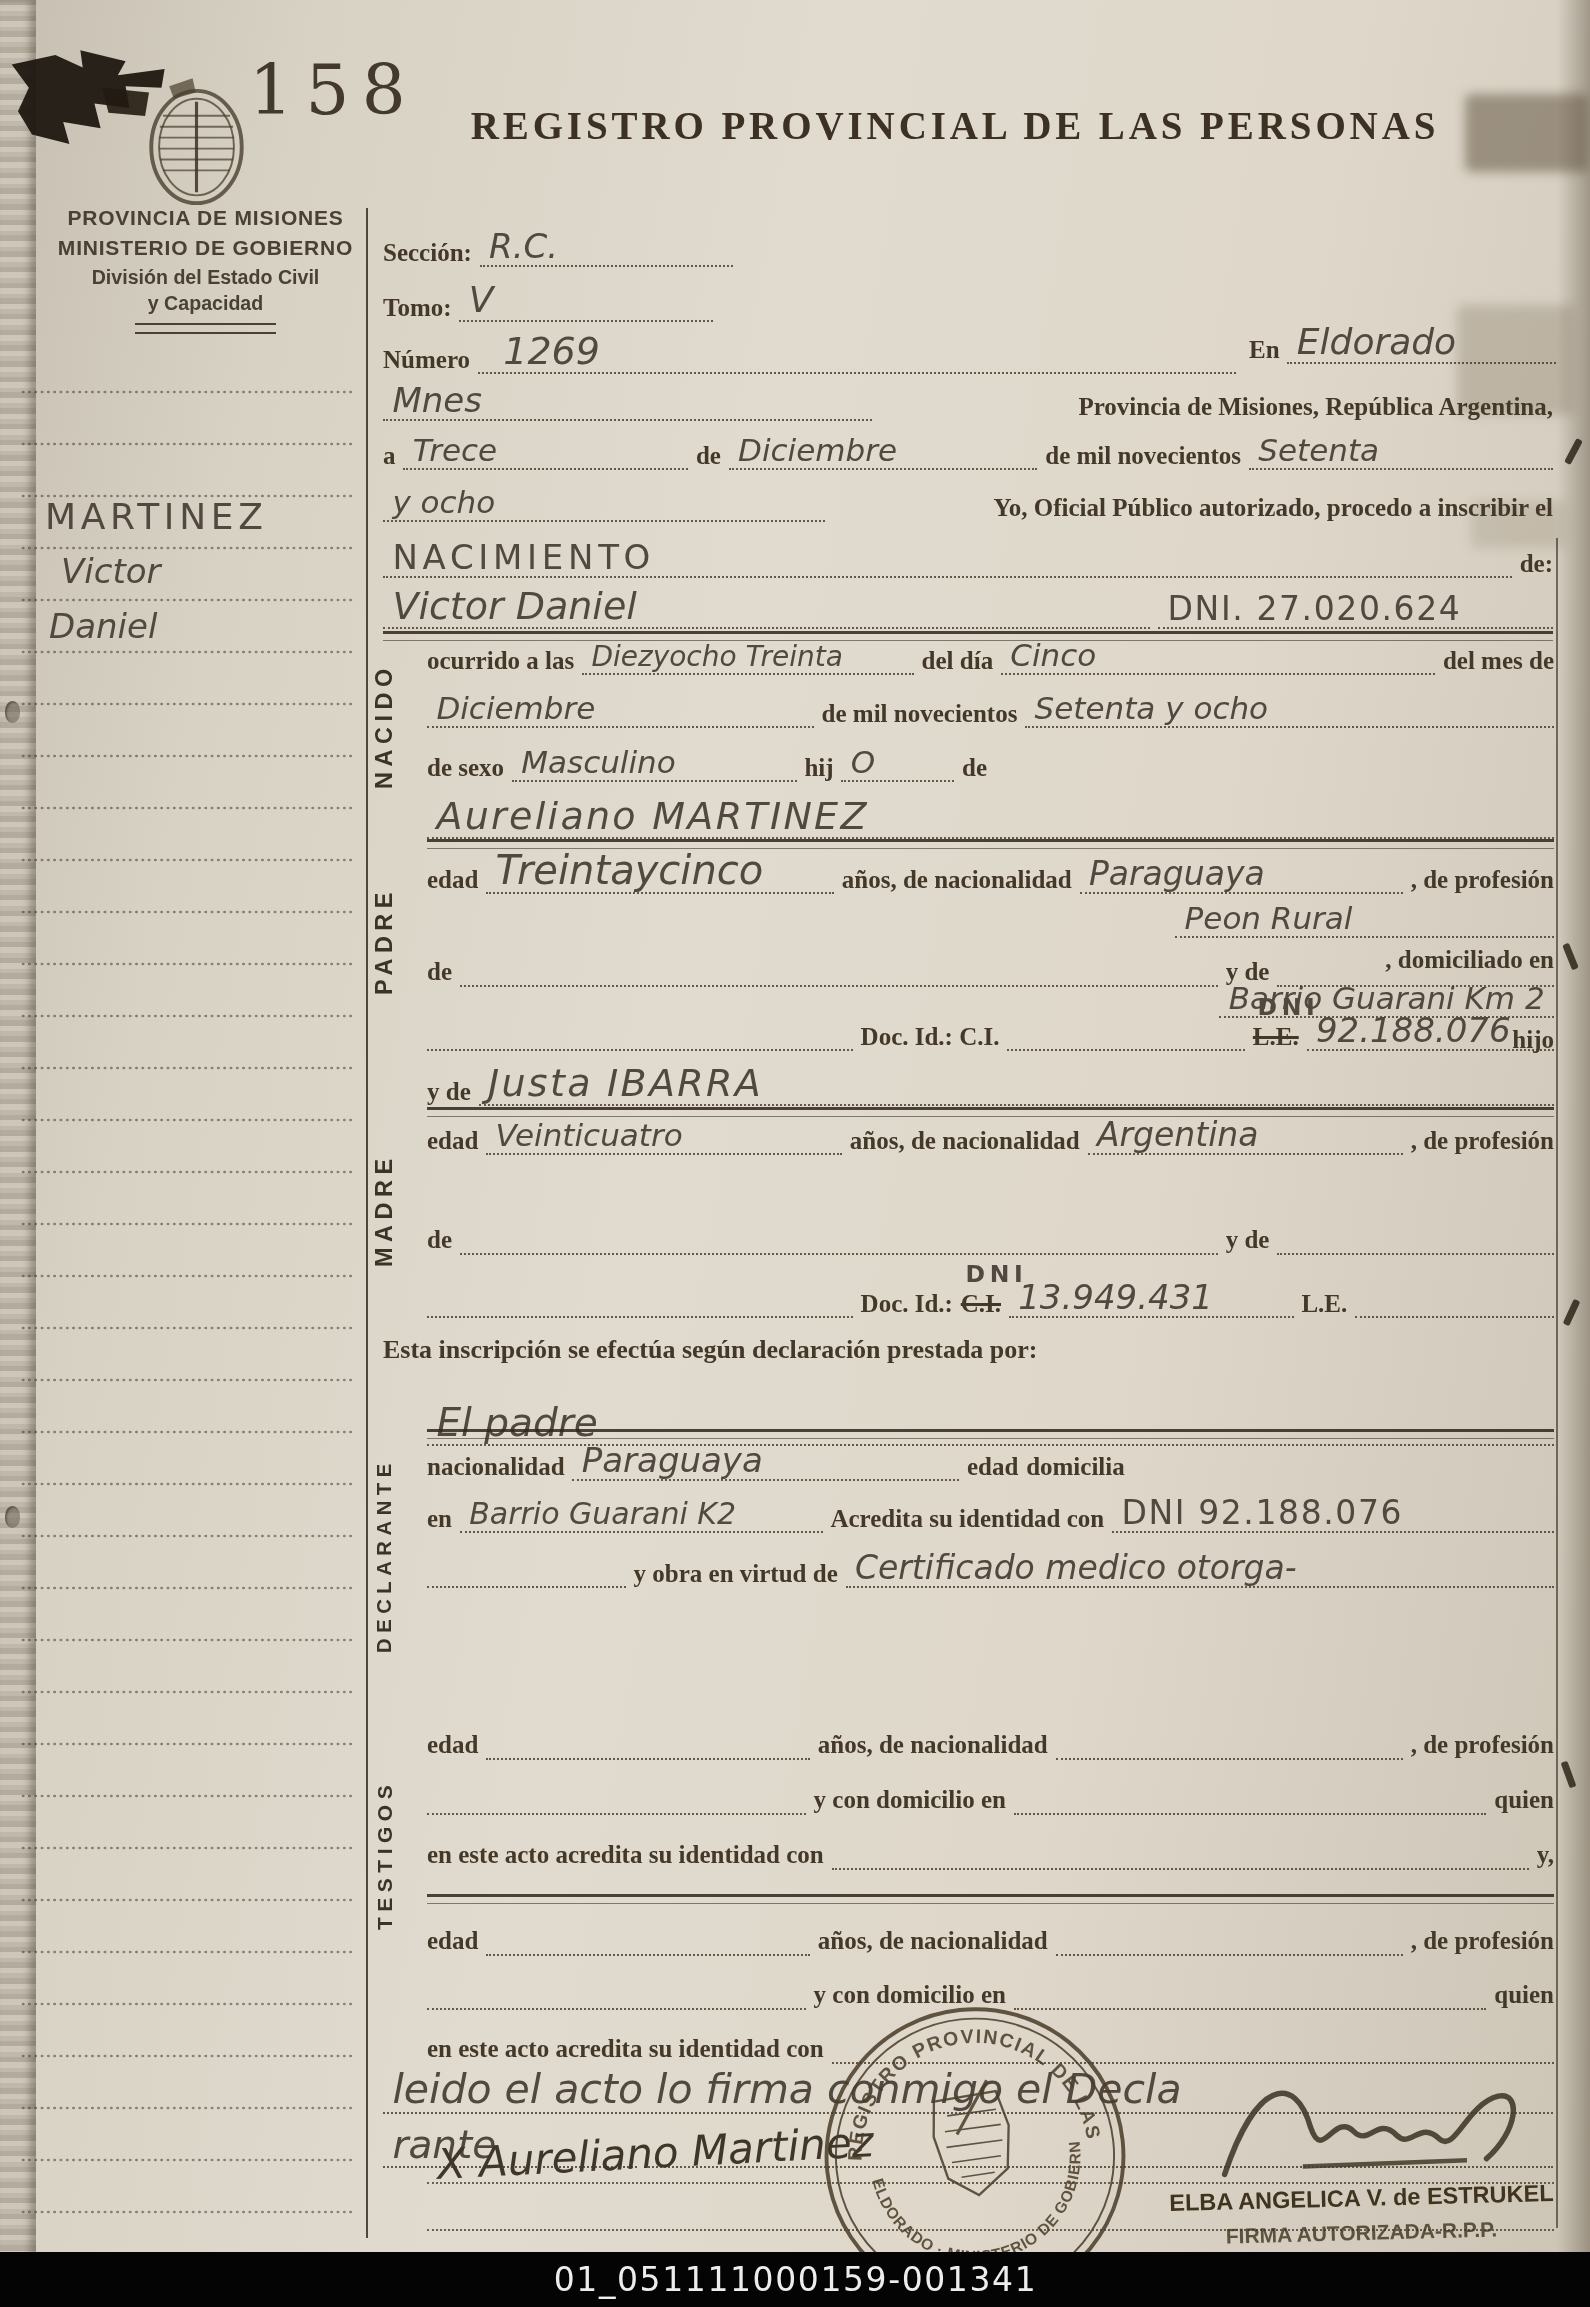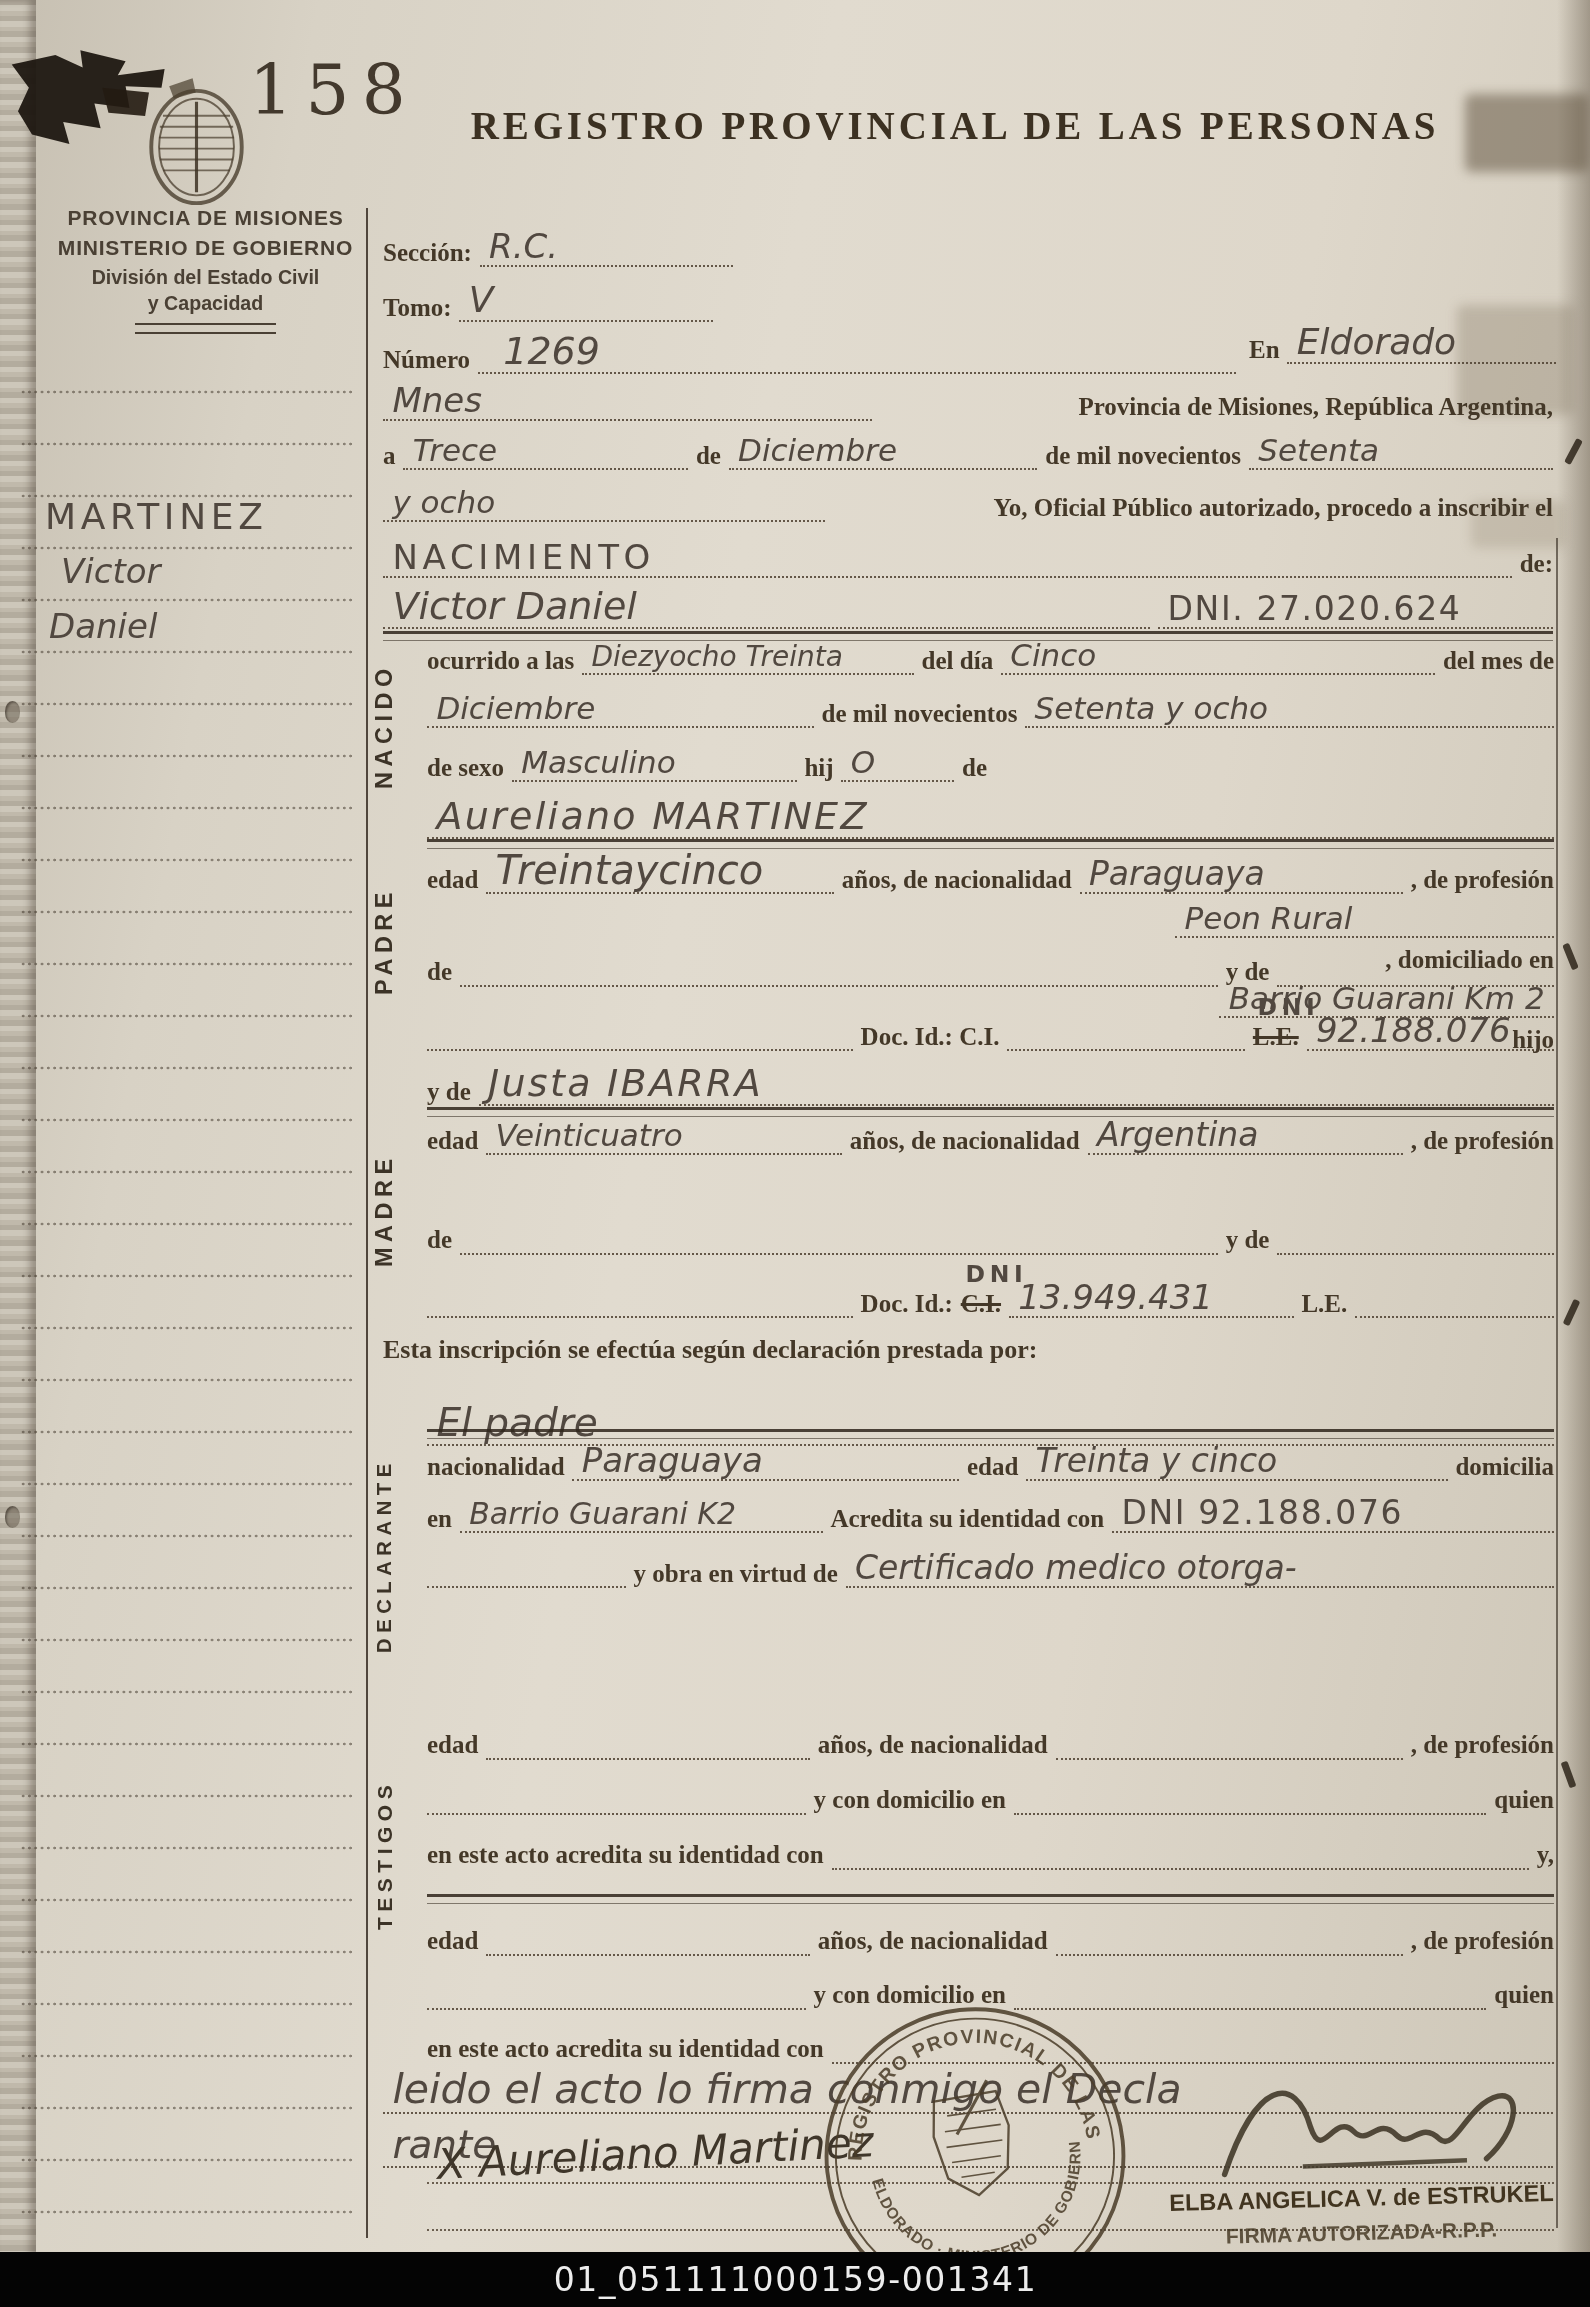--- a/index.html
+++ b/index.html
@@ -245,21 +245,20 @@
   <div class="row" style="left:427px;top:1384px;width:1127px;margin-top:19px;">
     <span class="slot grow"><span class="hw" style="font-size:39px;">El padre</span></span>
   </div>
   <div class="rule2" style="left:427px;top:1429px;width:1127px;"></div>
 
   <div class="vlabel" style="left:373px;top:1438px;height:235px;font-size:20.3px;">DECLARANTE</div>
   <div class="row" style="left:427px;top:1443px;width:1127px;">
     <span class="pl">nacionalidad</span>
     <span class="slot" style="width:368px;"><span class="hw" style="font-size:34px;">Paraguaya</span></span>
     <span class="pl">edad</span>
-    <span class="slot grow"><span class="hw" style="font-size:33px;">Treinta y cinco</span></span>
     <span class="pl">domicilia</span>
   </div>
   <div class="row" style="left:427px;top:1496px;width:1127px;">
     <span class="pl">en</span>
     <span class="slot" style="width:344px;"><span class="hw" style="font-size:30px;">Barrio Guarani K2</span></span>
     <span class="pl">Acredita su identidad con</span>
     <span class="slot grow"><span class="hw hw-caps" style="font-size:33px;letter-spacing:1.6px;">DNI 92.188.076</span></span>
   </div>
   <div class="row" style="left:427px;top:1551px;width:1127px;">
     <span class="slot" style="width:180px;"></span>

